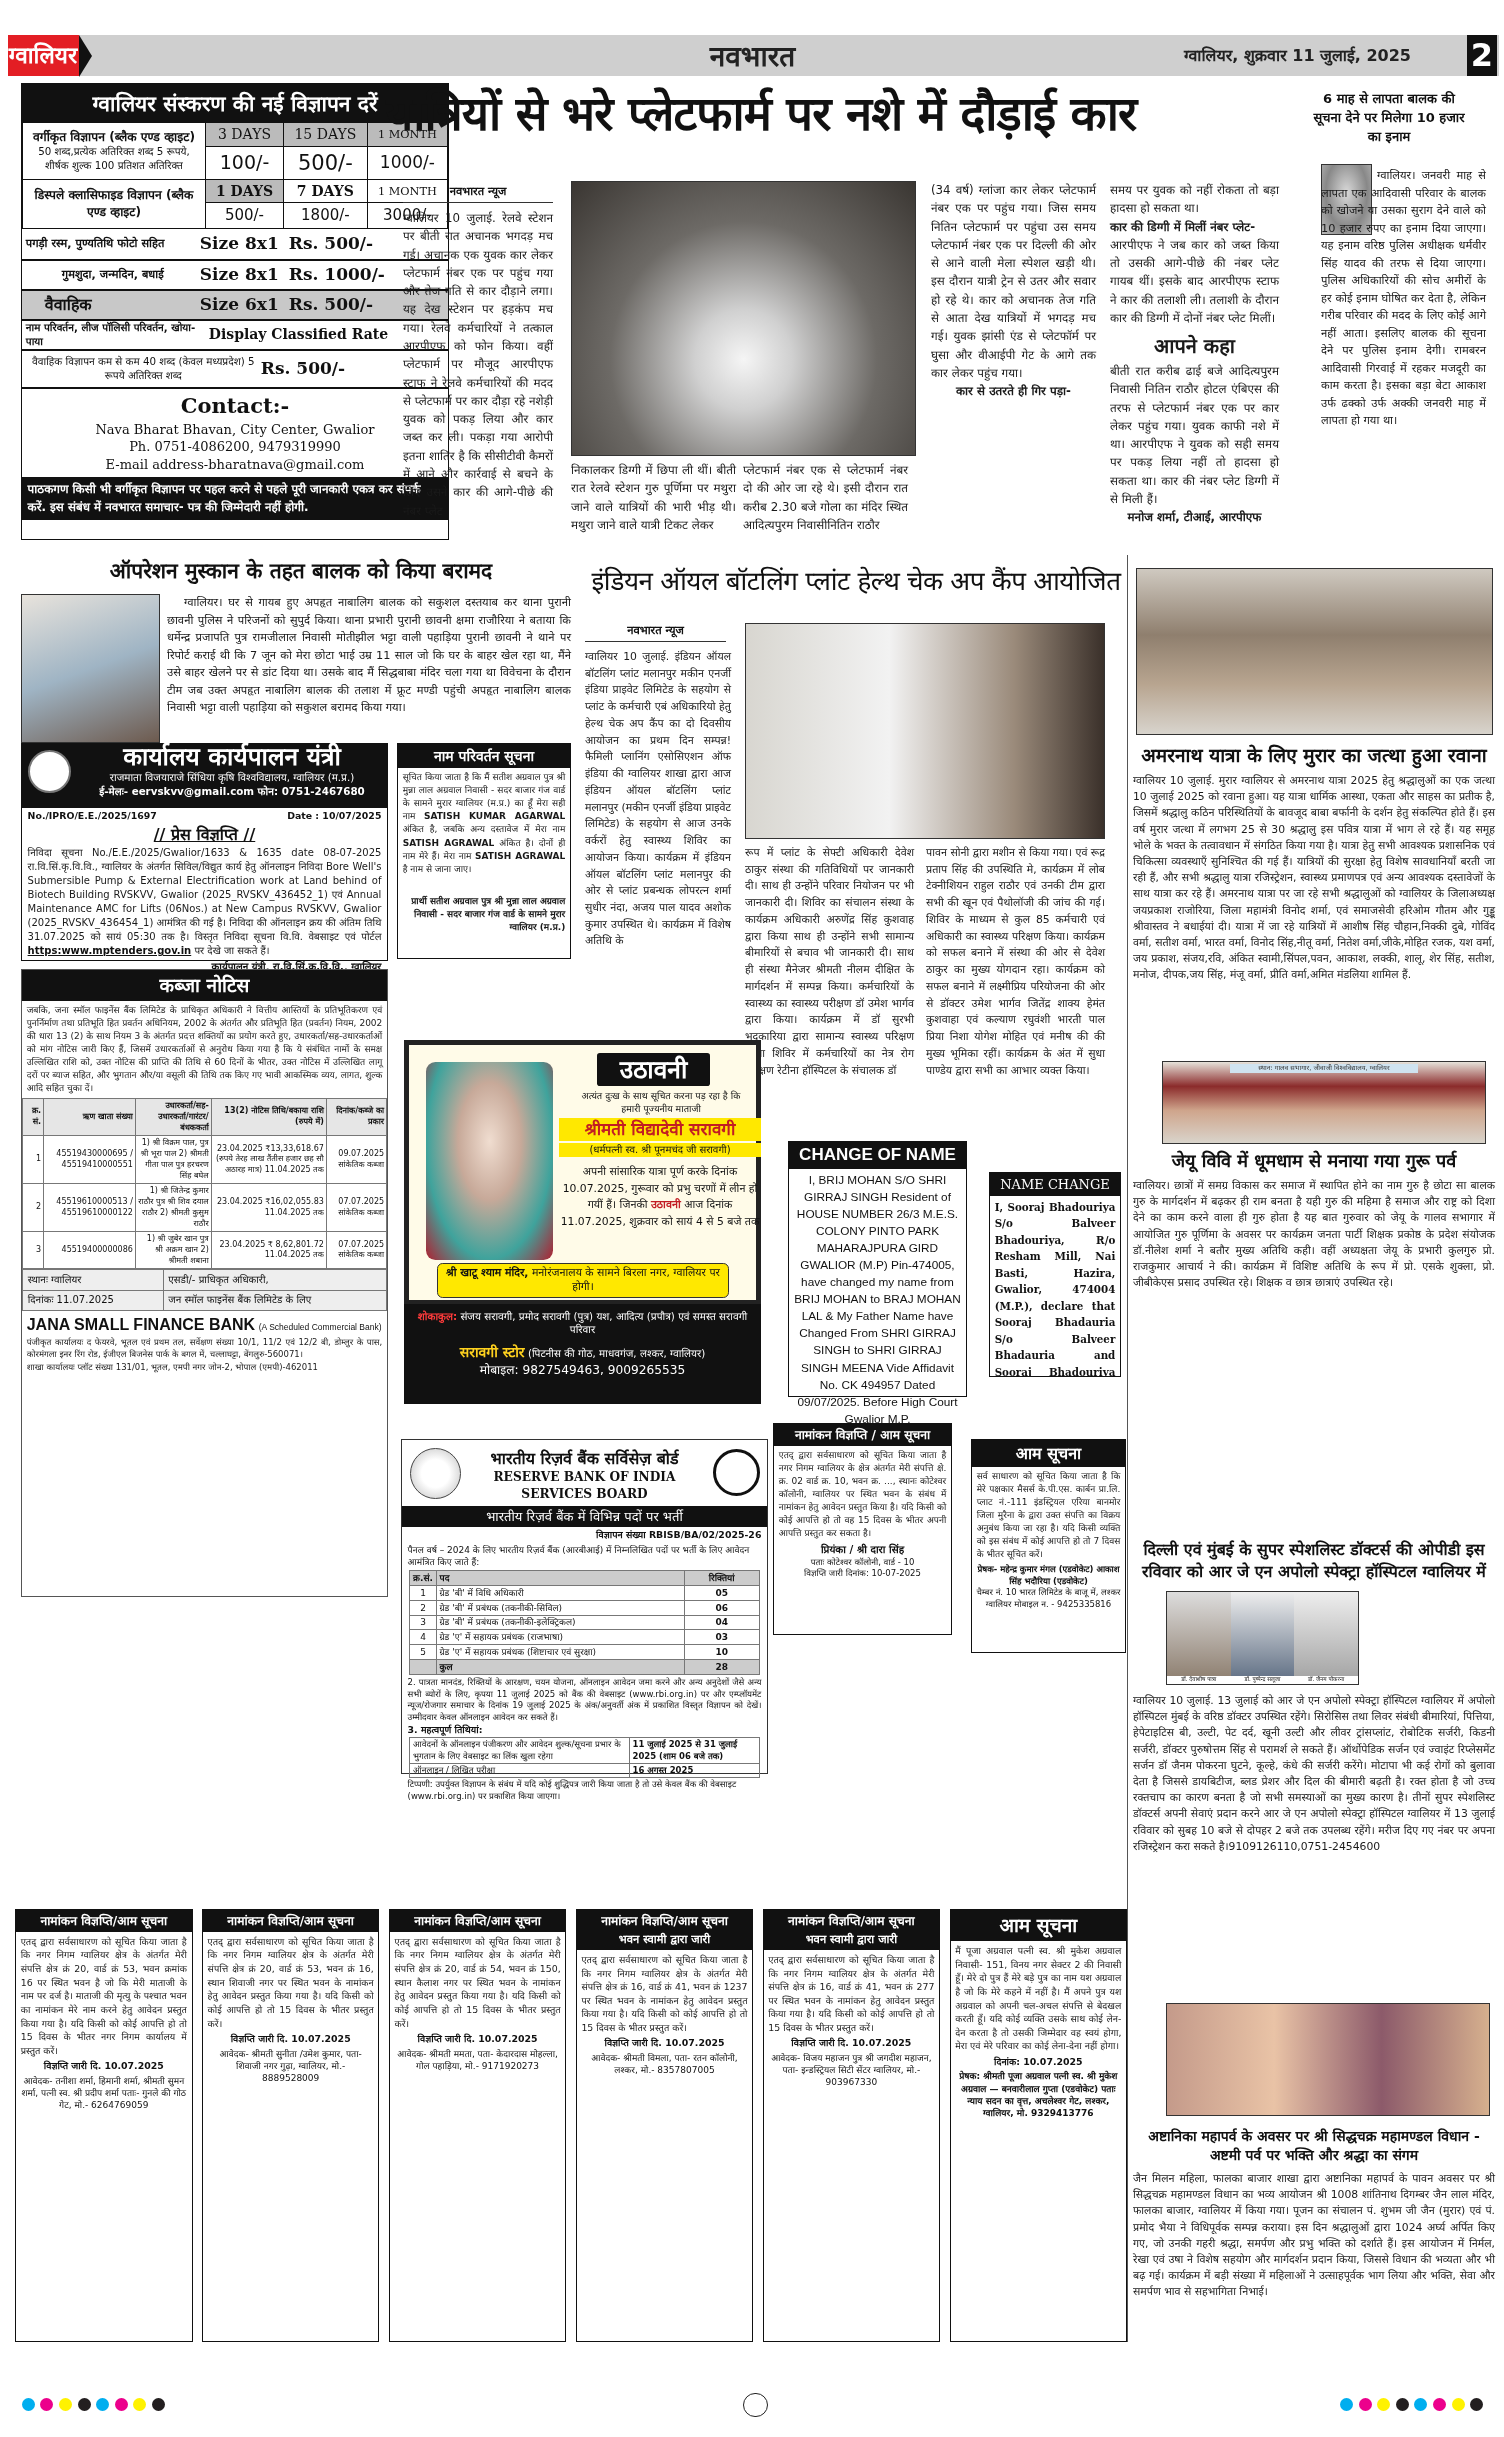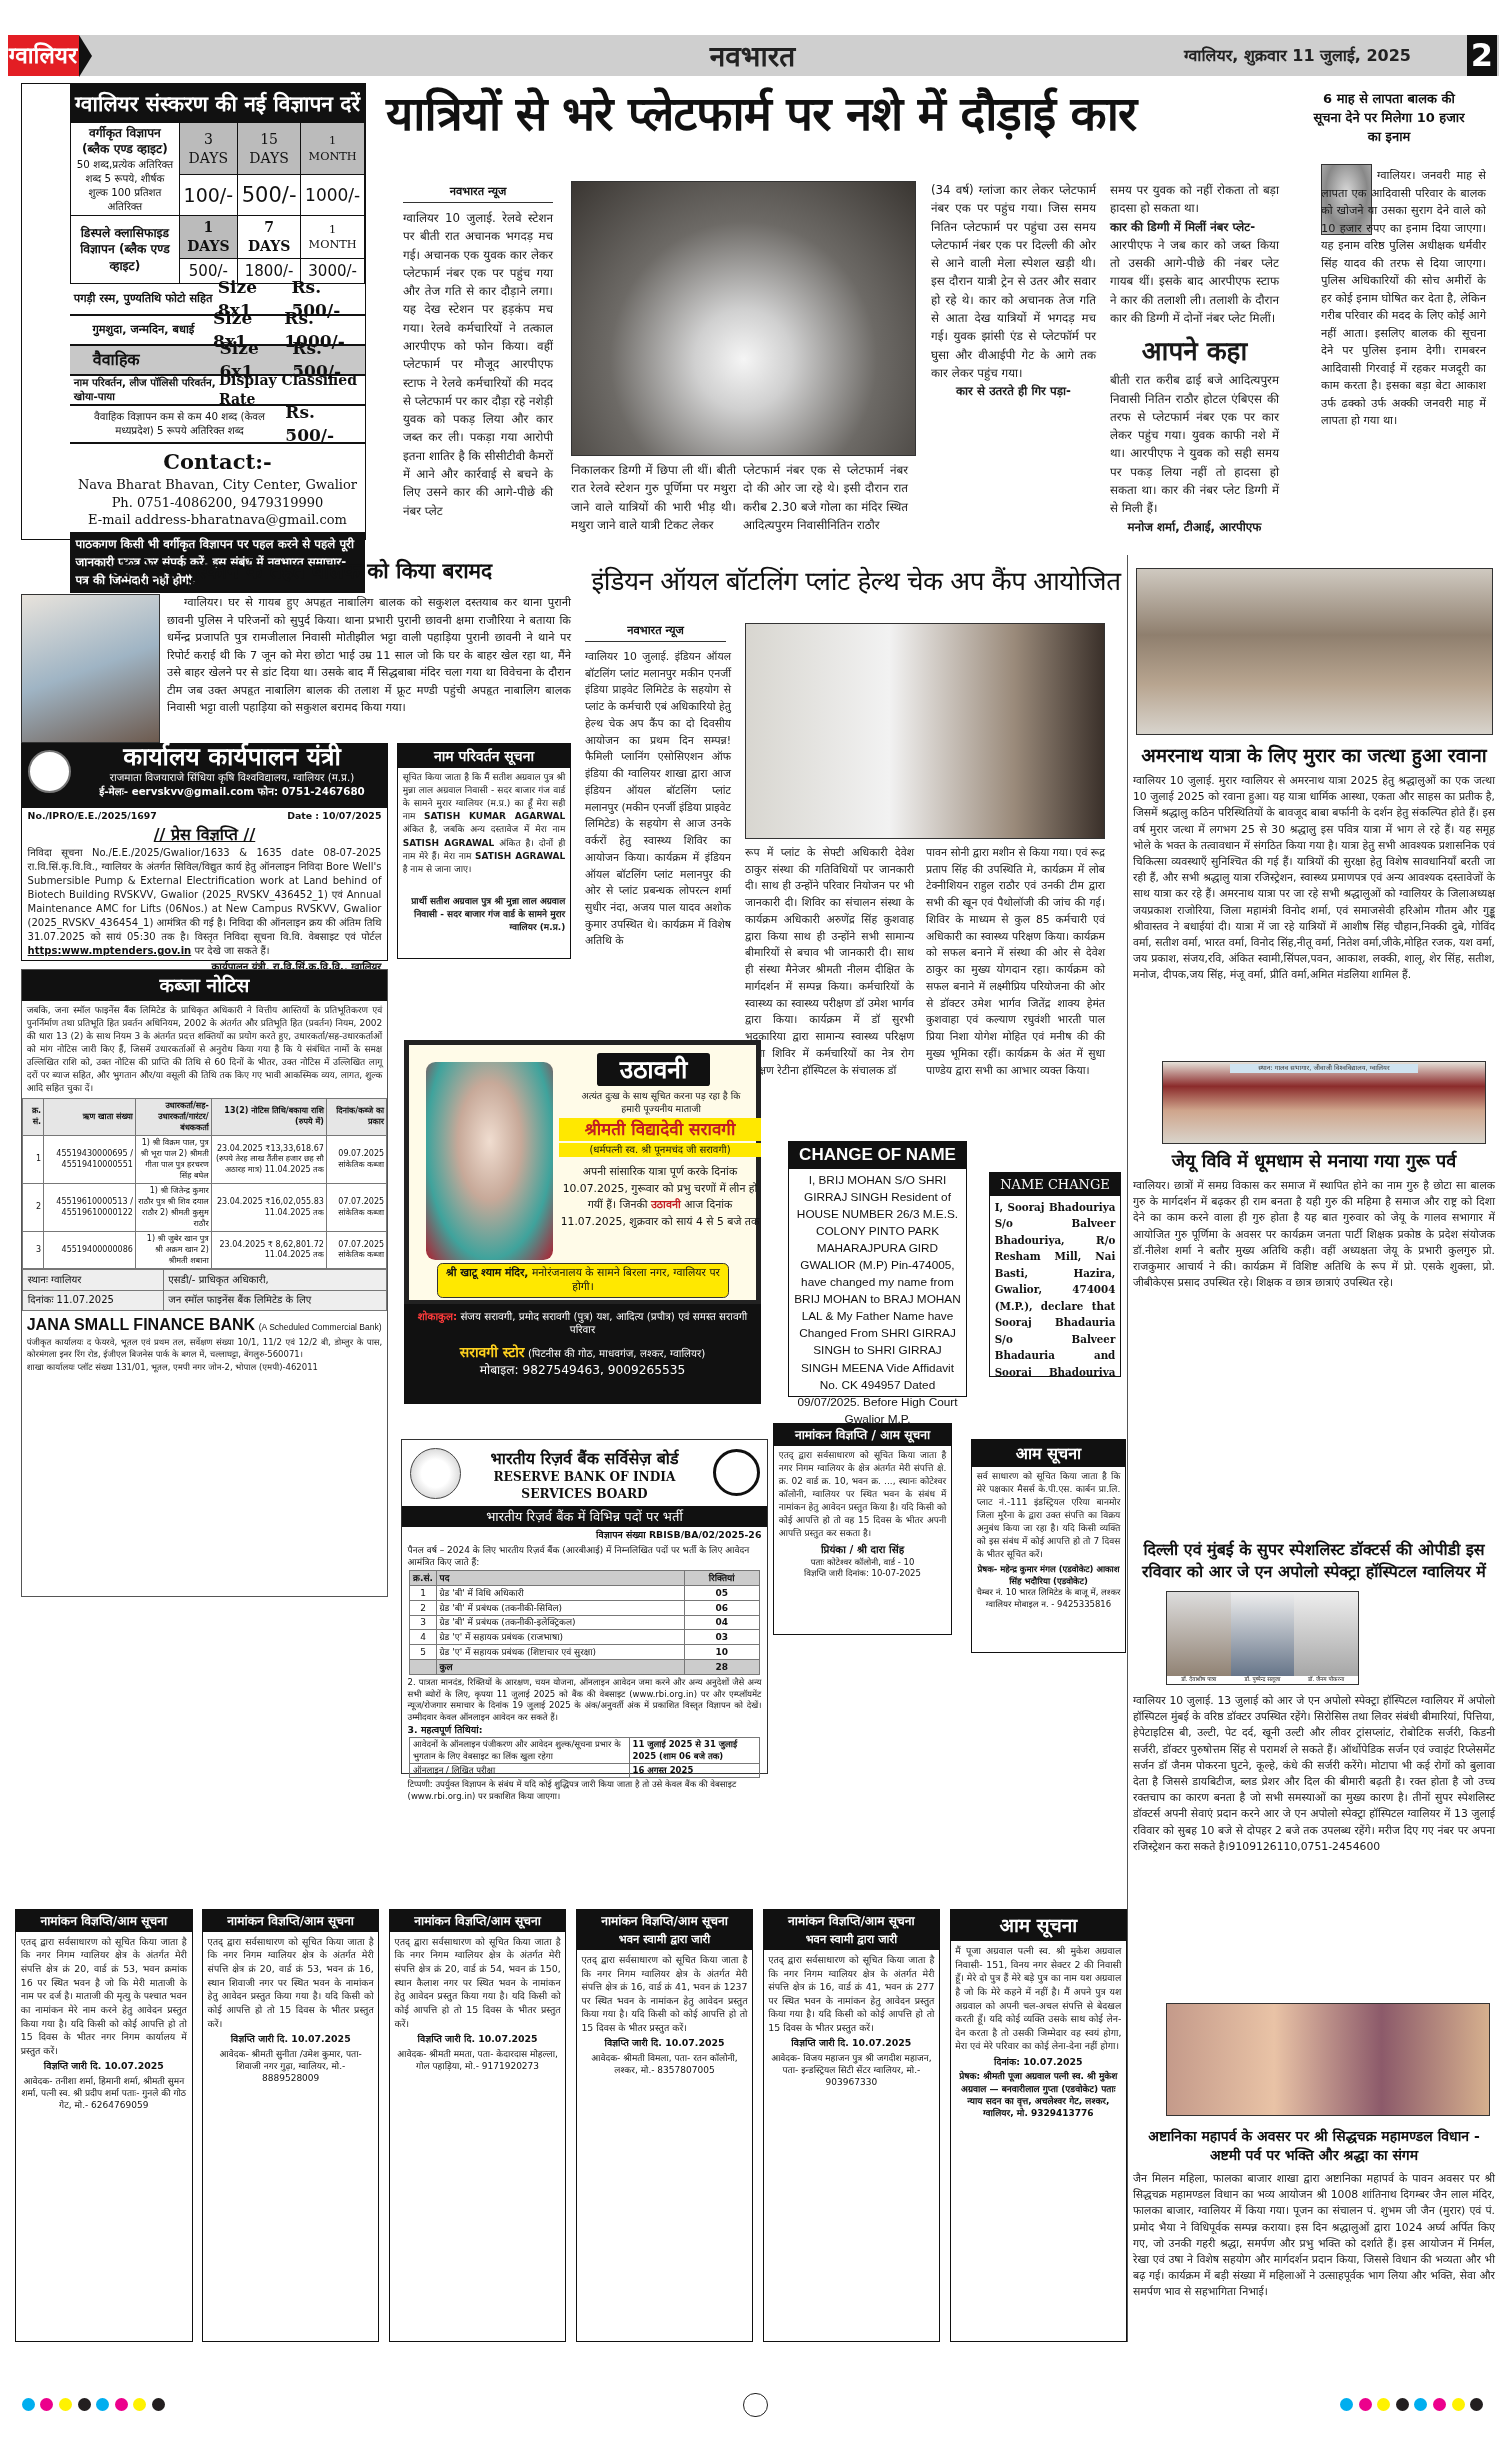--- a/index.html
+++ b/index.html
@@ -28,21 +28,21 @@
 
 <div class="abs" style="top:35px;left:7.5px;width:1491px;height:41px;background:#cfcfcf;"></div>
 <div class="abs" style="top:35px;left:7.5px;width:71px;height:41px;background:#e31e24;color:#fff;font-weight:bold;font-size:22.6px;text-align:center;line-height:41px;">
   <span>ग्वालियर</span>
 </div>
 <div class="abs" style="top:35px;left:79px;width:0;height:0;border-top:21px solid transparent;border-bottom:21px solid transparent;border-left:13px solid #111;"></div>
 <div class="abs" style="top:38px;left:649px;width:207px;text-align:center;font-size:28px;font-weight:bold;color:#222;">नवभारत</div>
 <div class="abs" style="top:45px;left:1110px;width:301px;text-align:right;font-size:16px;font-weight:bold;color:#222;">ग्वालियर, शुक्रवार 11 जुलाई, 2025</div>
 <div class="abs blk" style="top:35px;left:1467px;width:30px;height:41px;font-size:32px;font-weight:bold;text-align:center;line-height:41px;">2</div>
 
-<div class="abs box" style="top:83px;left:21px;width:345px;height:457px;padding-left:48px;">
+<div class="abs box" style="top:83px;left:21px;width:428px;height:457px;">
   <div class="blk" style="text-align:center;font-size:21px;font-weight:bold;padding:5.6px 0;height:38px;">ग्वालियर संस्करण की नई विज्ञापन दरें</div>
   <table class="rt" style="width:100%;font-size:11.3px;">
     <tbody>
         <tr>
       <td rowspan="2" style="width:183px;text-align:center;">
         <div style="font-weight:bold;font-size:12.2px;">वर्गीकृत विज्ञापन (ब्लैक एण्ड व्हाइट)</div>
         <div style="font-size:10.3px;">50 शब्द,प्रत्येक अतिरिक्त शब्द 5 रूपये, शीर्षक शुल्क 100 प्रतिशत अतिरिक्त</div>
       </td>
       <td class="serif" style="background:#bbb;text-align:center;font-size:14px;">3 DAYS</td>
       <td class="serif" style="background:#bbb;text-align:center;font-size:14px;">15 DAYS</td>
@@ -105,21 +105,21 @@
 <div class="abs col" style="top:461px;left:571px;width:165px;">निकालकर डिग्गी में छिपा ली थीं। बीती रात रेलवे स्टेशन गुरु पूर्णिमा पर मथुरा जाने वाले यात्रियों की भारी भीड़ थी। मथुरा जाने वाले यात्री टिकट लेकर</div>
 <div class="abs col" style="top:461px;left:743px;width:165px;">प्लेटफार्म नंबर एक से प्लेटफार्म नंबर दो की ओर जा रहे थे। इसी दौरान रात करीब 2.30 बजे गोला का मंदिर स्थित आदित्यपुरम निवासीनितिन राठौर</div>
 <div class="abs col" style="top:181px;left:931px;width:165px;">
   <span>(34 वर्ष) ग्लांजा कार लेकर प्लेटफार्म नंबर एक पर पहुंच गया। जिस समय नितिन प्लेटफार्म पर पहुंचा उस समय प्लेटफार्म नंबर एक पर दिल्ली की ओर से आने वाली मेला स्पेशल खड़ी थी। इस दौरान यात्री ट्रेन से उतर और सवार हो रहे थे। कार को अचानक तेज गति से आता देख यात्रियों में भगदड़ मच गई। युवक झांसी एंड से प्लेटफॉर्म पर घुसा और वीआईपी गेट के आगे तक कार लेकर पहुंच गया।</span>
   <div style="font-weight:bold;text-align:center;">कार से उतरते ही गिर पड़ा-</div>
 </div>
 <div class="abs col" style="top:181px;left:1110px;width:169px;">
   <span>समय पर युवक को नहीं रोकता तो बड़ा हादसा हो सकता था।</span>
   <div style="font-weight:bold;">कार की डिग्गी में मिलीं नंबर प्लेट-</div>
   <span>आरपीएफ ने जब कार को जब्त किया तो उसकी आगे-पीछे की नंबर प्लेट गायब थीं। इसके बाद आरपीएफ स्टाफ ने कार की तलाशी ली। तलाशी के दौरान कार की डिग्गी में दोनों नंबर प्लेट मिलीं।</span>
-  <div style="font-weight:bold;font-size:26px;text-align:center;margin-top:3.8px;">आपने कहा</div>
+  <div style="font-weight:bold;font-size:20px;text-align:center;margin-top:3.8px;">आपने कहा</div>
   <div>बीती रात करीब ढाई बजे आदित्यपुरम निवासी नितिन राठौर होटल एंबिएस की तरफ से प्लेटफार्म नंबर एक पर कार लेकर पहुंच गया। युवक काफी नशे में था। आरपीएफ ने युवक को सही समय पर पकड़ लिया नहीं तो हादसा हो सकता था। कार की नंबर प्लेट डिग्गी में से मिली हैं।</div>
   <div style="font-weight:bold;text-align:center;">मनोज शर्मा, टीआई, आरपीएफ</div>
 </div>
 
 <div class="abs hd" style="top:90px;left:1309px;width:160px;font-size:13px;line-height:1.45;">6 माह से लापता बालक की सूचना देने पर मिलेगा 10 हजार का इनाम</div>
 <div class="abs photo4" style="top:164px;left:1321px;width:51px;height:71px;border:0.9px solid #333;background:radial-gradient(ellipse at 50% 40%,#d9d9d9,#888 60%,#bbb);"></div>
 <div class="abs col" style="top:167px;left:1321px;width:165px;font-size:11.3px;text-indent:56px;">ग्वालियर। जनवरी माह से लापता एक आदिवासी परिवार के बालक को खोजने या उसका सुराग देने वाले को 10 हजार रुपए का इनाम दिया जाएगा। यह इनाम वरिष्ठ पुलिस अधीक्षक धर्मवीर सिंह यादव की तरफ से दिया जाएगा। पुलिस अधिकारियों की सोच अमीरों के हर कोई इनाम घोषित कर देता है, लेकिन गरीब परिवार की मदद के लिए कोई आगे नहीं आता। इसलिए बालक की सूचना देने पर पुलिस इनाम देगी। रामबरन आदिवासी गिरवाई में रहकर मजदूरी का काम करता है। इसका बड़ा बेटा आकाश उर्फ ढक्को उर्फ अक्की जनवरी माह में लापता हो गया था।</div>
 
 <div class="abs hd" style="top:557px;left:19px;width:564px;font-size:21px;">ऑपरेशन मुस्कान के तहत बालक को किया बरामद</div>
 <div class="abs photo2" style="top:594px;left:21px;width:139px;height:149px;border:0.9px solid #333;"></div>

